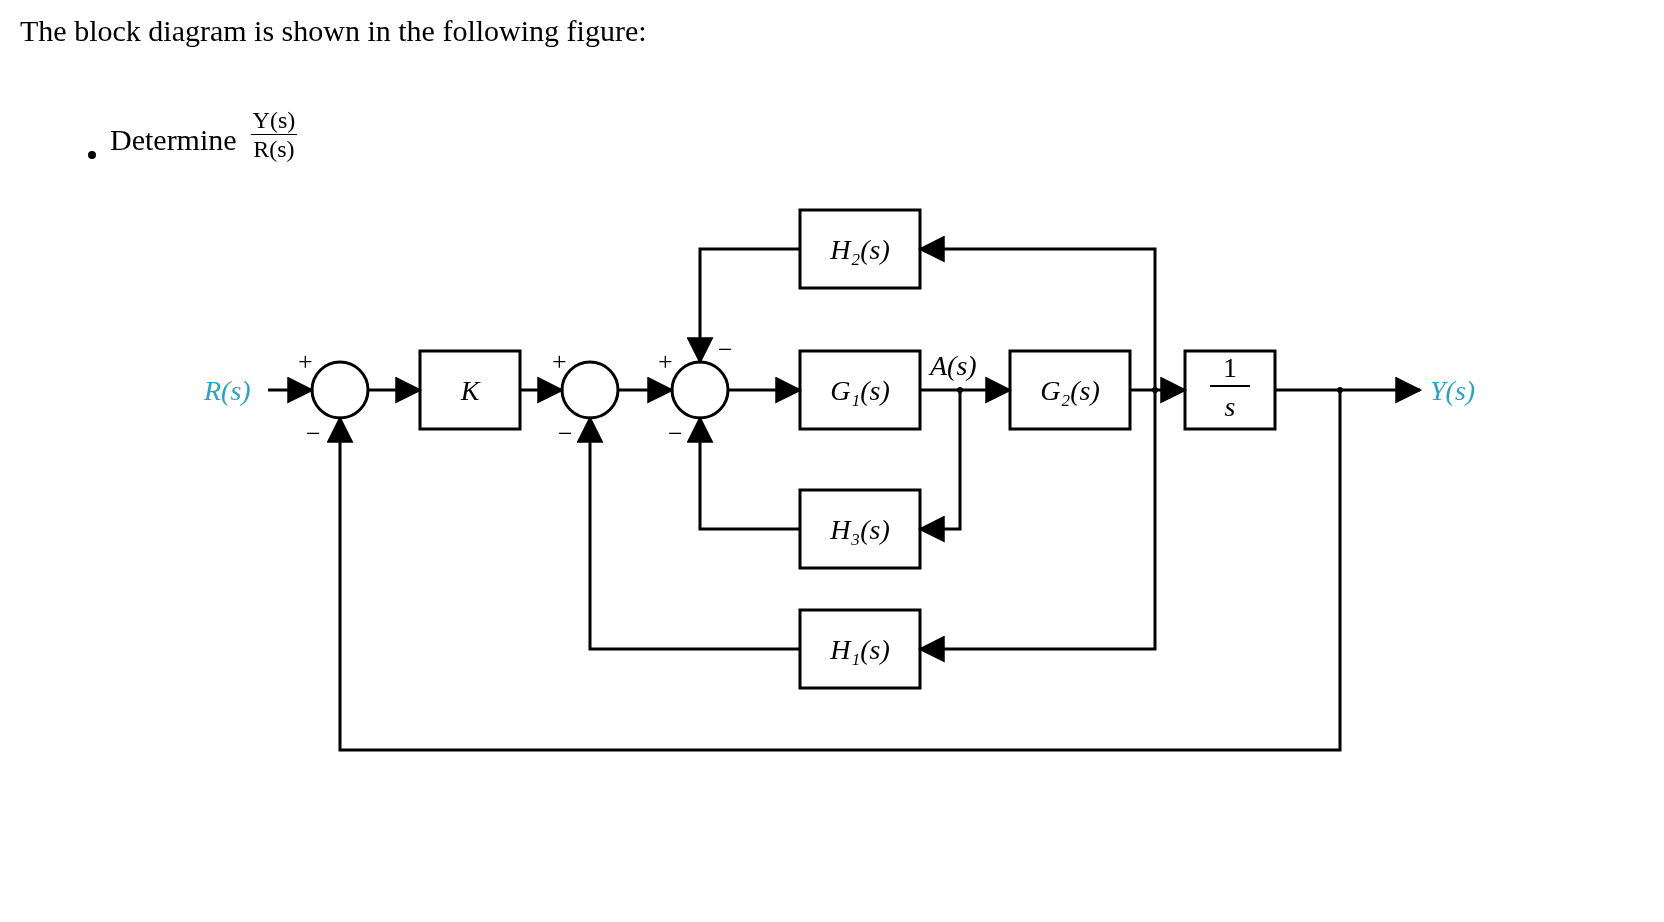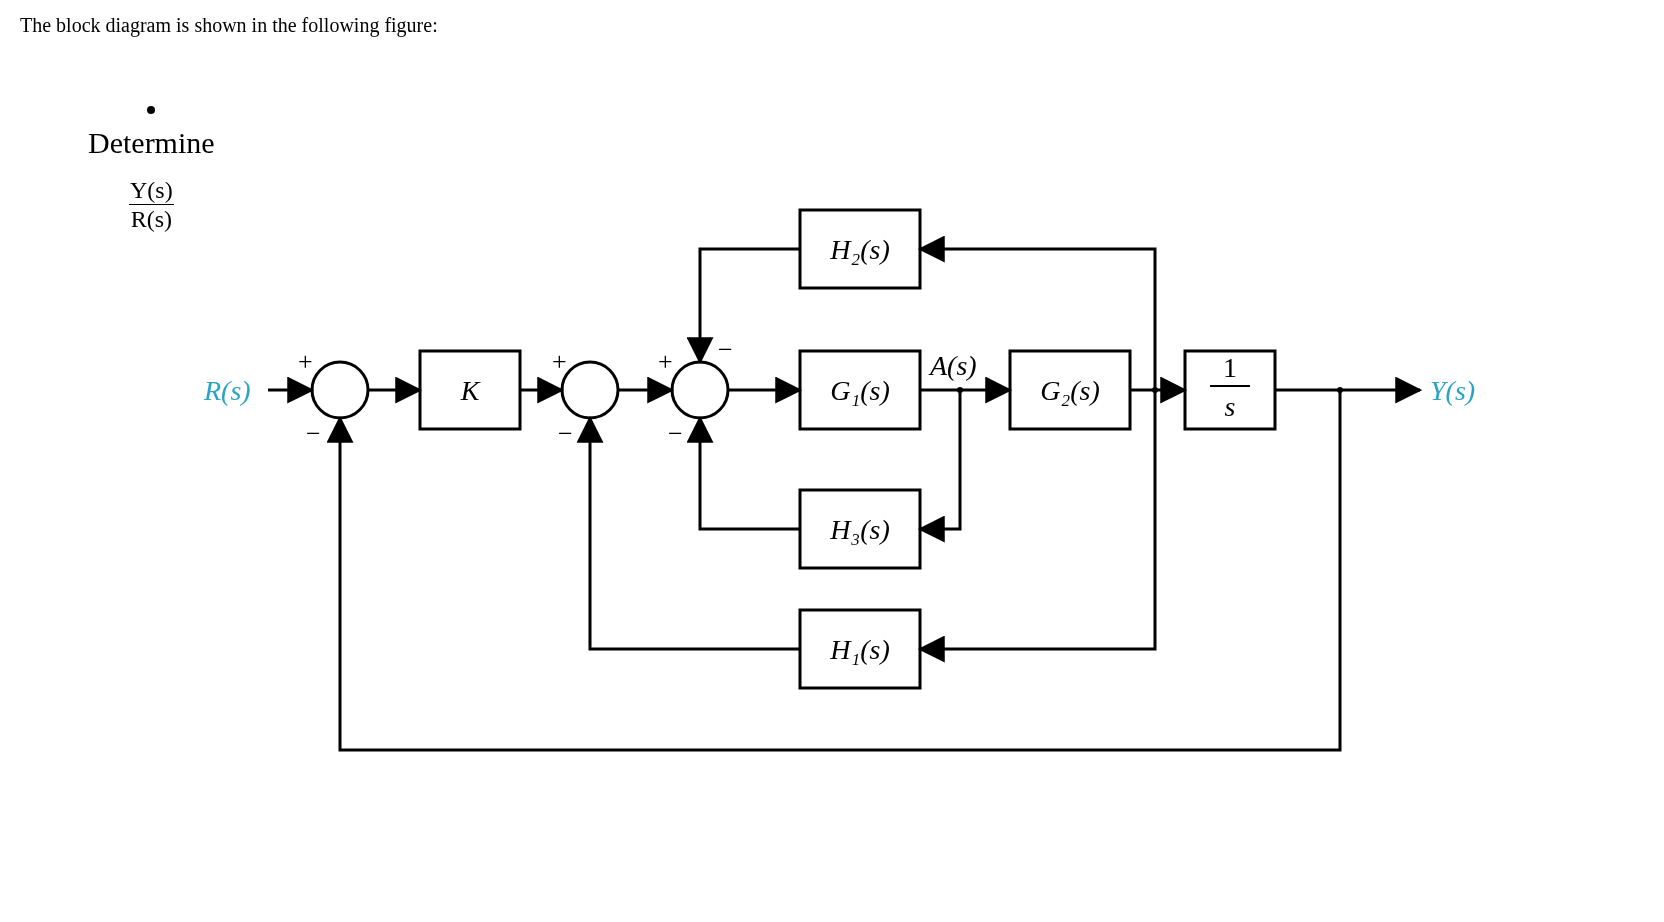--- a/index.html
+++ b/index.html
@@ -13,31 +13,30 @@
   }
   .page {
     position: relative;
     width: 1664px;
     height: 922px;
   }
   .prose {
     position: absolute;
     left: 20px;
     top: 14px;
-    font-size: 20px;
+    font-size: 30px;
   }
   .bullet-row {
     position: absolute;
     left: 88px;
     top: 104px;
     display: flex;
-    align-items: center;
+    align-items: flex-end;
     font-size: 30px;
     gap: 14px;
-    flex-direction: column;
   }
   .bullet-dot {
     width: 8px;
     height: 8px;
     border-radius: 50%;
     background: #000;
     display: inline-block;
     position: relative;
     top: 2px;
   }

